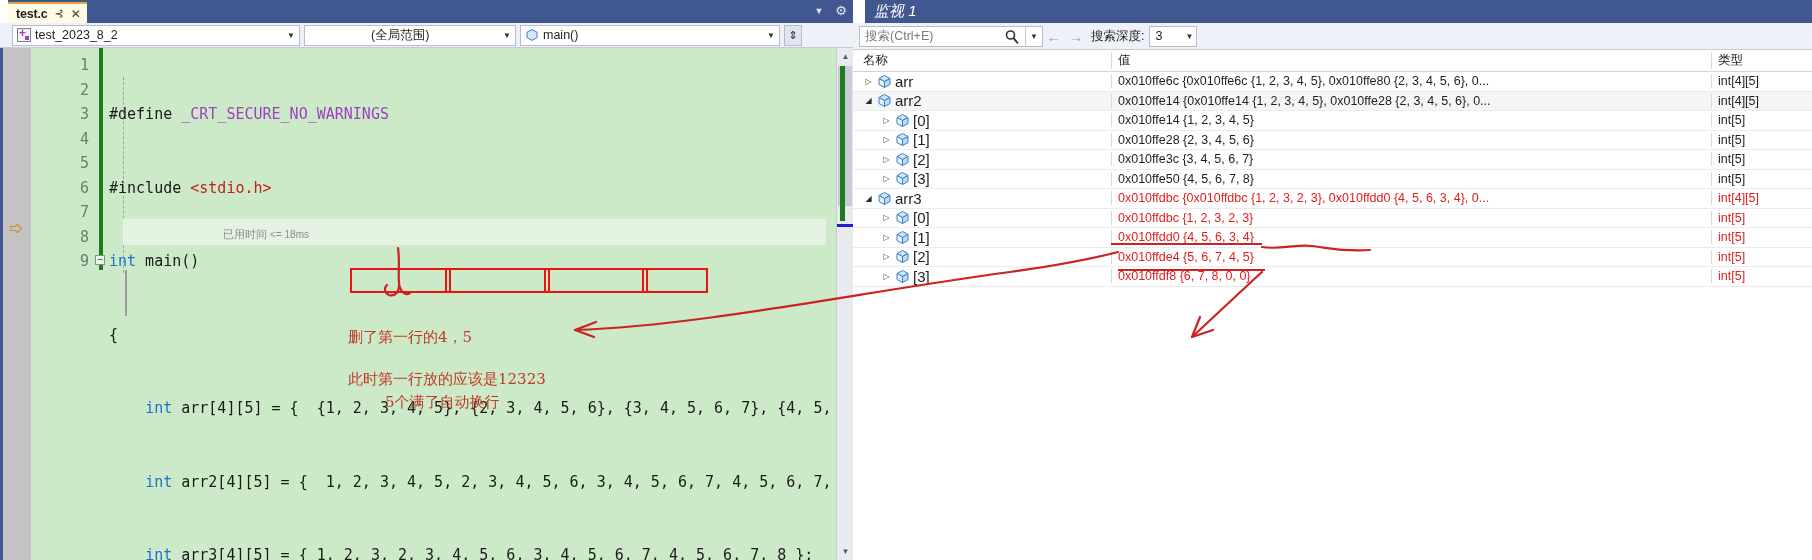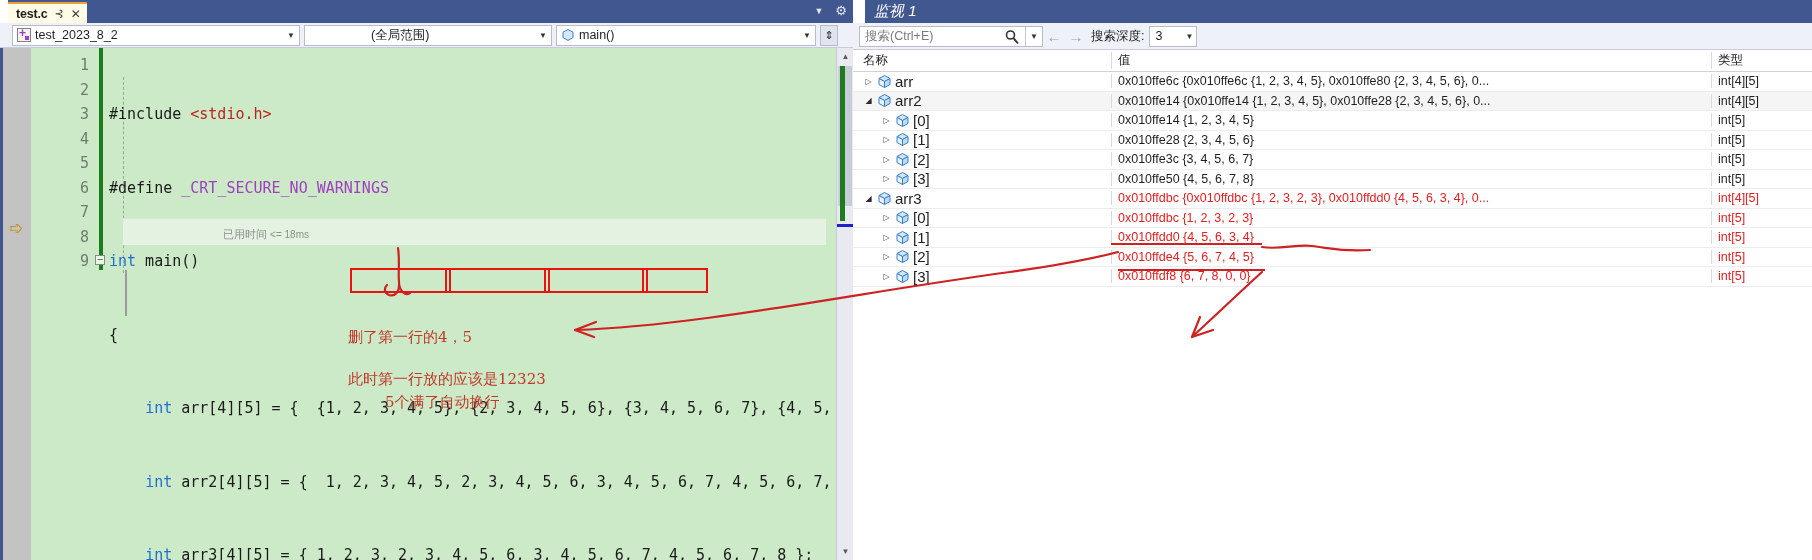--- a/index.html
+++ b/index.html
@@ -68,21 +68,21 @@
     display: flex; align-items: center;
     font-size: 12.5px; color: #1e1e1e;
     position: relative; padding-left: 4px;
     margin: 0 2px;
   }
   .nav-combo .arrow {
     position: absolute; right: 4px; top: 50%; transform: translateY(-50%);
     font-size: 8px; color: #333;
   }
   #combo-project { width: 288px; margin-left: 12px;}
-  #combo-scope   { width: 248px; }
+  #combo-scope   { width: 212px; }
   #combo-func    { width: 260px; }
   .combo-icon {
     width: 14px; height: 14px; margin-right: 4px;
     border: 1px solid #808080; background: #f4f4f4;
     position: relative; flex: none;
   }
   .combo-icon::before {
     content: "+"; position: absolute; left: 1px; top: -3px;
     font-size: 12px; color: #a040c0; font-weight: bold;
   }
@@ -366,22 +366,22 @@
         <div>8</div>
         <div>9</div>
       </div>
 
       <div id="change-bar"></div>
       <div id="indent-guide"></div>
       <div id="datatip-band"></div>
       <div id="brace-guide"></div>
 
       <div id="code-text">
+        <div class="ln"><span class="plain">#define </span><span class="pp">_CRT_SECURE_NO_WARNINGS</span></div>
         <div class="ln"><span class="plain">#include </span><span class="str">&lt;stdio.h&gt;</span></div>
-        <div class="ln"><span class="plain">#define </span><span class="pp">_CRT_SECURE_NO_WARNINGS</span></div>
         <div class="ln"><span class="fold">−</span><span class="kw">int</span><span class="plain"> main()</span></div>
         <div class="ln"><span class="plain">{</span></div>
         <div class="ln">    <span class="kw">int</span><span class="plain"> arr[4][5] = {  {1, 2, 3, 4, 5}, {2, 3, 4, 5, 6}, {3, 4, 5, 6, 7}, {4, 5, 6, 7, 8} }</span></div>
         <div class="ln">    <span class="kw">int</span><span class="plain"> arr2[4][5] = {  1, 2, 3, 4, 5, 2, 3, 4, 5, 6, 3, 4, 5, 6, 7, 4, 5, 6, 7, 8 };</span></div>
         <div class="ln">    <span class="kw">int</span><span class="plain"> arr3[4][5] = { 1, 2, 3, 2, 3, 4, 5, 6, 3, 4, 5, 6, 7, 4, 5, 6, 7, 8 };</span></div>
         
         
       </div>
 
       <div id="elapsed">

